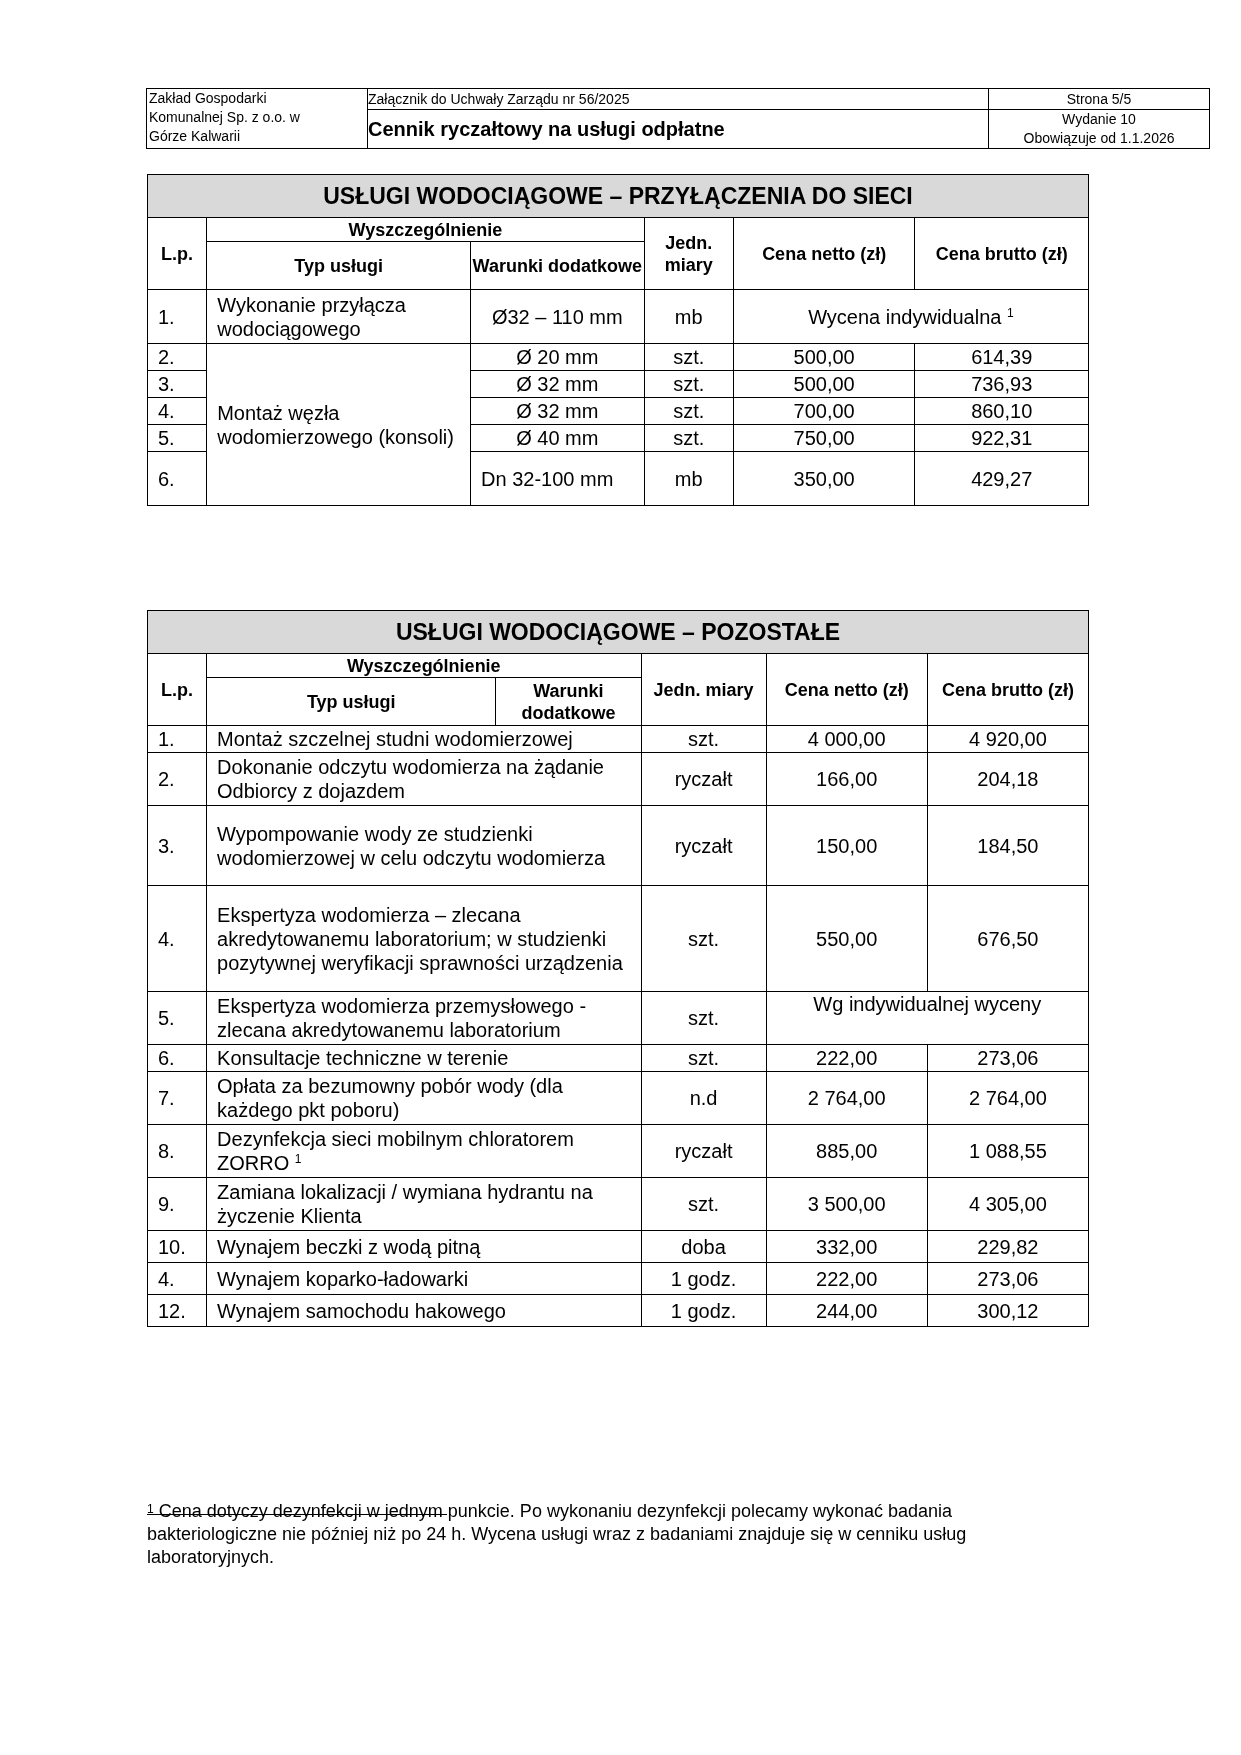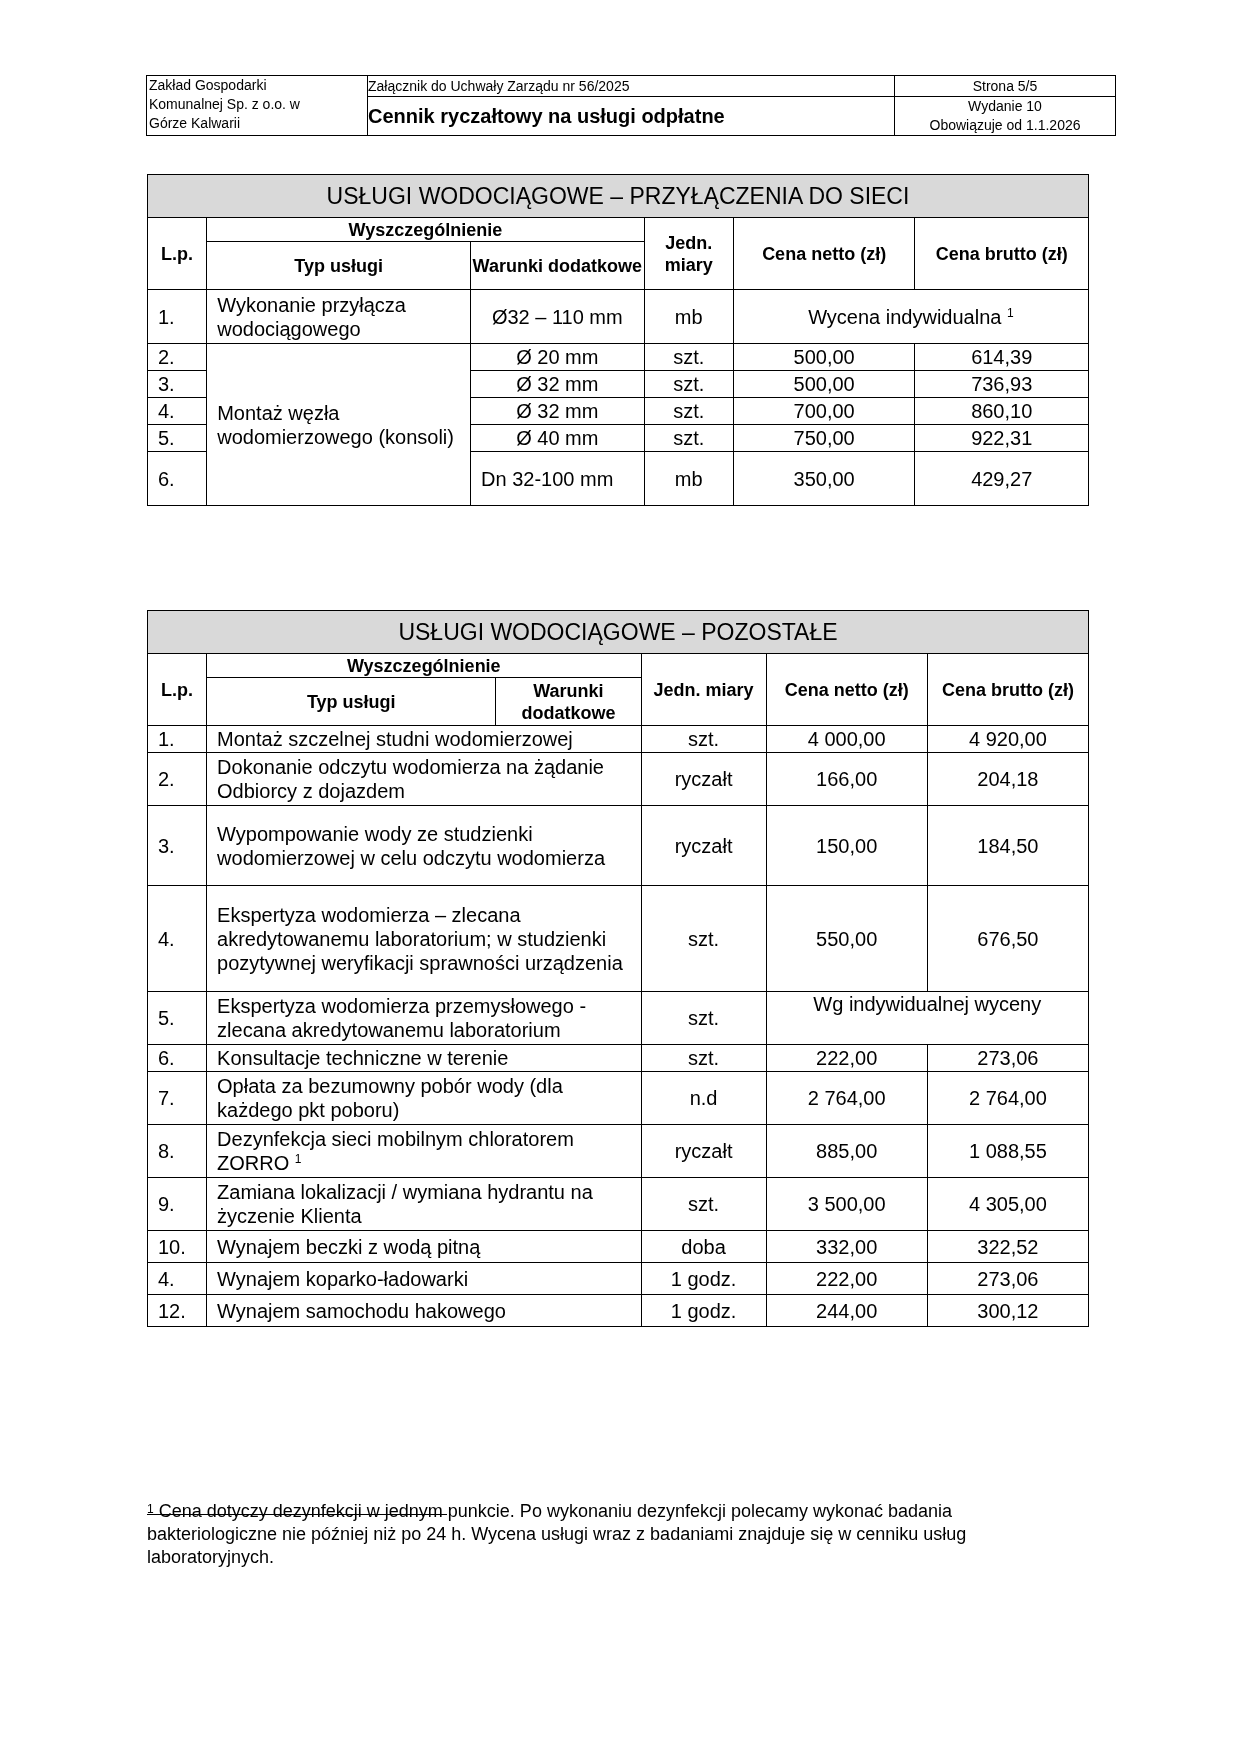--- a/index.html
+++ b/index.html
@@ -1,29 +1,29 @@
 <!DOCTYPE html>
 <html><head>
 <meta charset="utf-8">
 <style>
   html, body { margin:0; padding:0; background:#fff; }
   body { width:1241px; height:1755px; position:relative; font-family:"Liberation Sans", sans-serif; color:#000; }
   .abs { position:absolute; }
   table { border-collapse:collapse; }
   td, th { border:1px solid #000; padding:0; }
   
-  #hdr { left:146px; top:75px; width:970px; }
+  #hdr { left:146px; top:88px; width:1064px; }
   #hdr td { font-size:14px; line-height:19px; }
   #hdr .c1 { width:218px; padding-left:2px; vertical-align:top; }
   #hdr .c2 { }
   #hdr .c3 { width:220px; text-align:center; }
   #hdr .title { font-size:20px; font-weight:bold; }
   
   .tbl { left:147px; width:942px; font-size:20px; }
-  .tbl .sec { background:#d9d9d9; font-weight:normal; font-size:23px; text-align:center; height:42px; }
+  .tbl .sec { background:#d9d9d9; font-weight:bold; font-size:23px; text-align:center; height:42px; }
   .tbl th { font-weight:bold; font-size:18px; line-height:22px; text-align:center; }
   .tbl td { line-height:24px; padding:0 10px; }
   .ctr { text-align:center; }
   .rt { text-align:center; }
   .lp { padding-left:10px !important; }
   sup { font-size:12px; vertical-align:top; position:relative; top:-4px; }
   #fn-line { left:147px; top:1514px; width:300px; height:1px; background:#000; }
   #fn { left:147px; top:1500px; width:940px; font-size:18px; line-height:23px; }
   #fn sup { font-size:12px; top:-2px; }
 </style>
@@ -189,21 +189,21 @@
     <td colspan="2">Zamiana lokalizacji / wymiana hydrantu na życzenie Klienta</td>
     <td class="ctr">szt.</td>
     <td class="rt">3 500,00</td>
     <td class="rt">4 305,00</td>
   </tr>
   <tr style="height:32px">
     <td class="lp">10.</td>
     <td colspan="2">Wynajem beczki z wodą pitną</td>
     <td class="ctr">doba</td>
     <td class="rt">332,00</td>
-    <td class="rt">322,52</td>
+    <td class="rt">229,82</td>
   </tr>
   <tr style="height:32px">
     <td class="lp">4.</td>
     <td colspan="2">Wynajem koparko-ładowarki</td>
     <td class="ctr">1 godz.</td>
     <td class="rt">222,00</td>
     <td class="rt">273,06</td>
   </tr>
   <tr style="height:32px">
     <td class="lp">12.</td>

